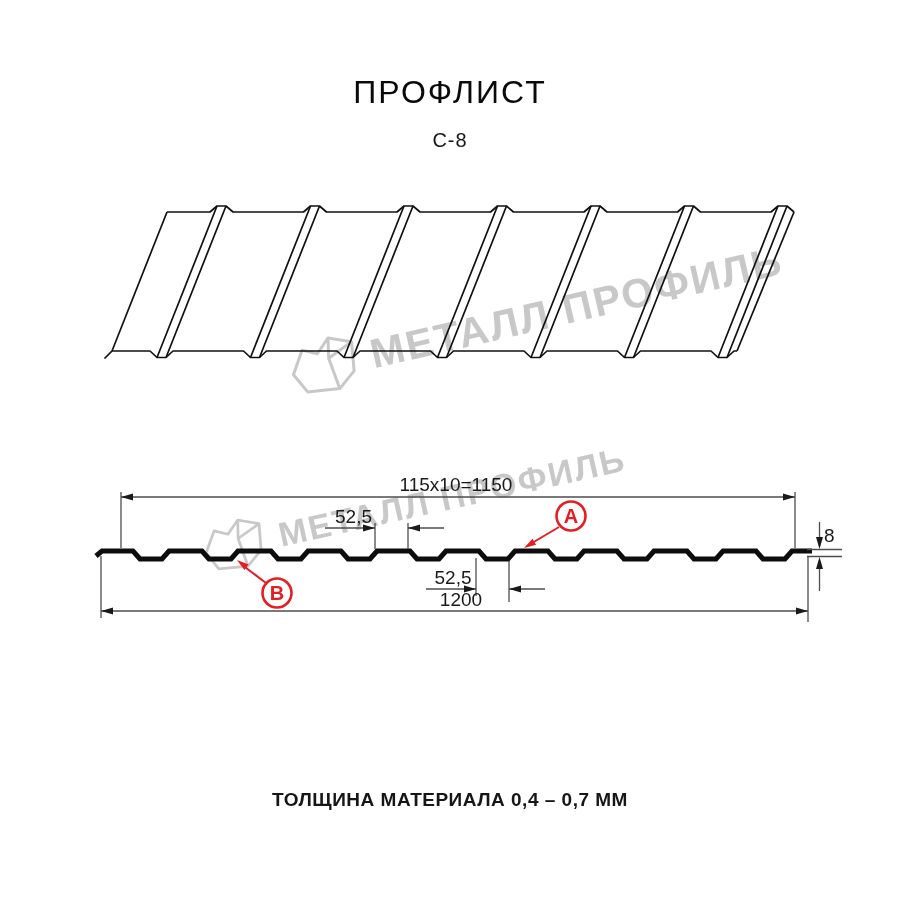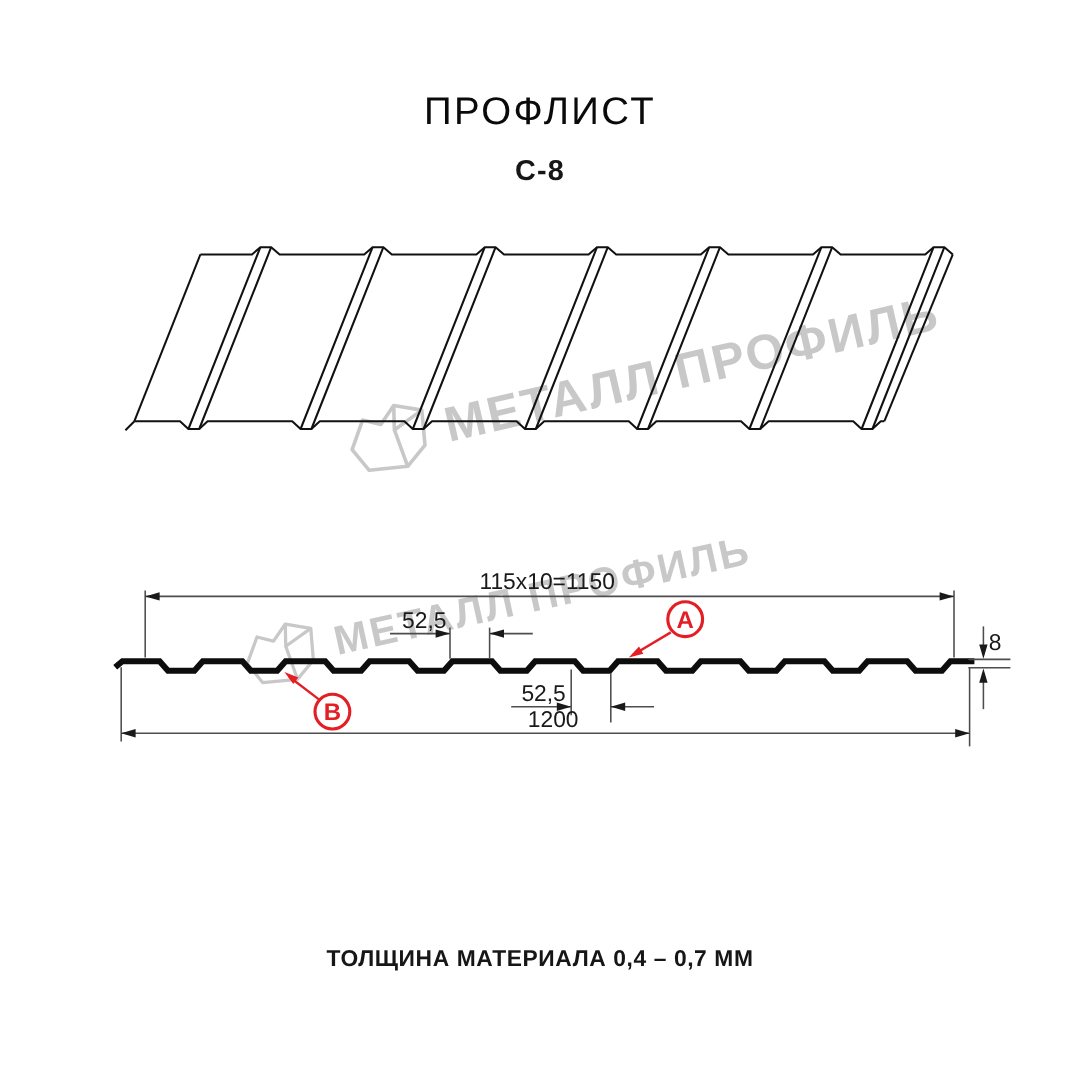--- a/index.html
+++ b/index.html
@@ -1,21 +1,21 @@
 <!DOCTYPE html>
 <html><head>
 <meta charset="utf-8">
 <style>
   html,body{margin:0;padding:0;background:#fff;}
   .canvas{position:relative;width:900px;height:900px;background:#ffffff;overflow:hidden;
           font-family:"Liberation Sans",sans-serif;color:#111;}
   .title{position:absolute;left:0;right:0;top:74px;text-align:center;
          font-size:32px;font-weight:normal;letter-spacing:2px;color:#0a0a0a;}
   .subtitle{position:absolute;left:0;right:0;top:129px;text-align:center;
-         font-size:24px;font-weight:700;letter-spacing:1px;color:#161616;}
+         font-size:20px;font-weight:400;letter-spacing:1px;color:#161616;}
   .note{position:absolute;left:0;right:0;top:789px;text-align:center;
          font-size:19px;font-weight:bold;letter-spacing:0.5px;color:#161616;}
   .wm{position:absolute;display:flex;align-items:center;gap:10px;z-index:1;
       color:#c8c8c8;font-weight:bold;white-space:nowrap;}
   .wm .wm-text{letter-spacing:2px;}
   .wm1{left:286px;top:334px;font-size:41px;transform:rotate(-13deg);transform-origin:36px 31px;}
   .wm2{left:198px;top:516px;font-size:34px;transform:rotate(-12.5deg);transform-origin:36px 29px;}
   svg.draw{position:absolute;left:0;top:0;z-index:2;}
   .dim-text{font-size:19px;fill:#1a1a1a;}
   .callout-text{font-size:20px;font-weight:bold;}

